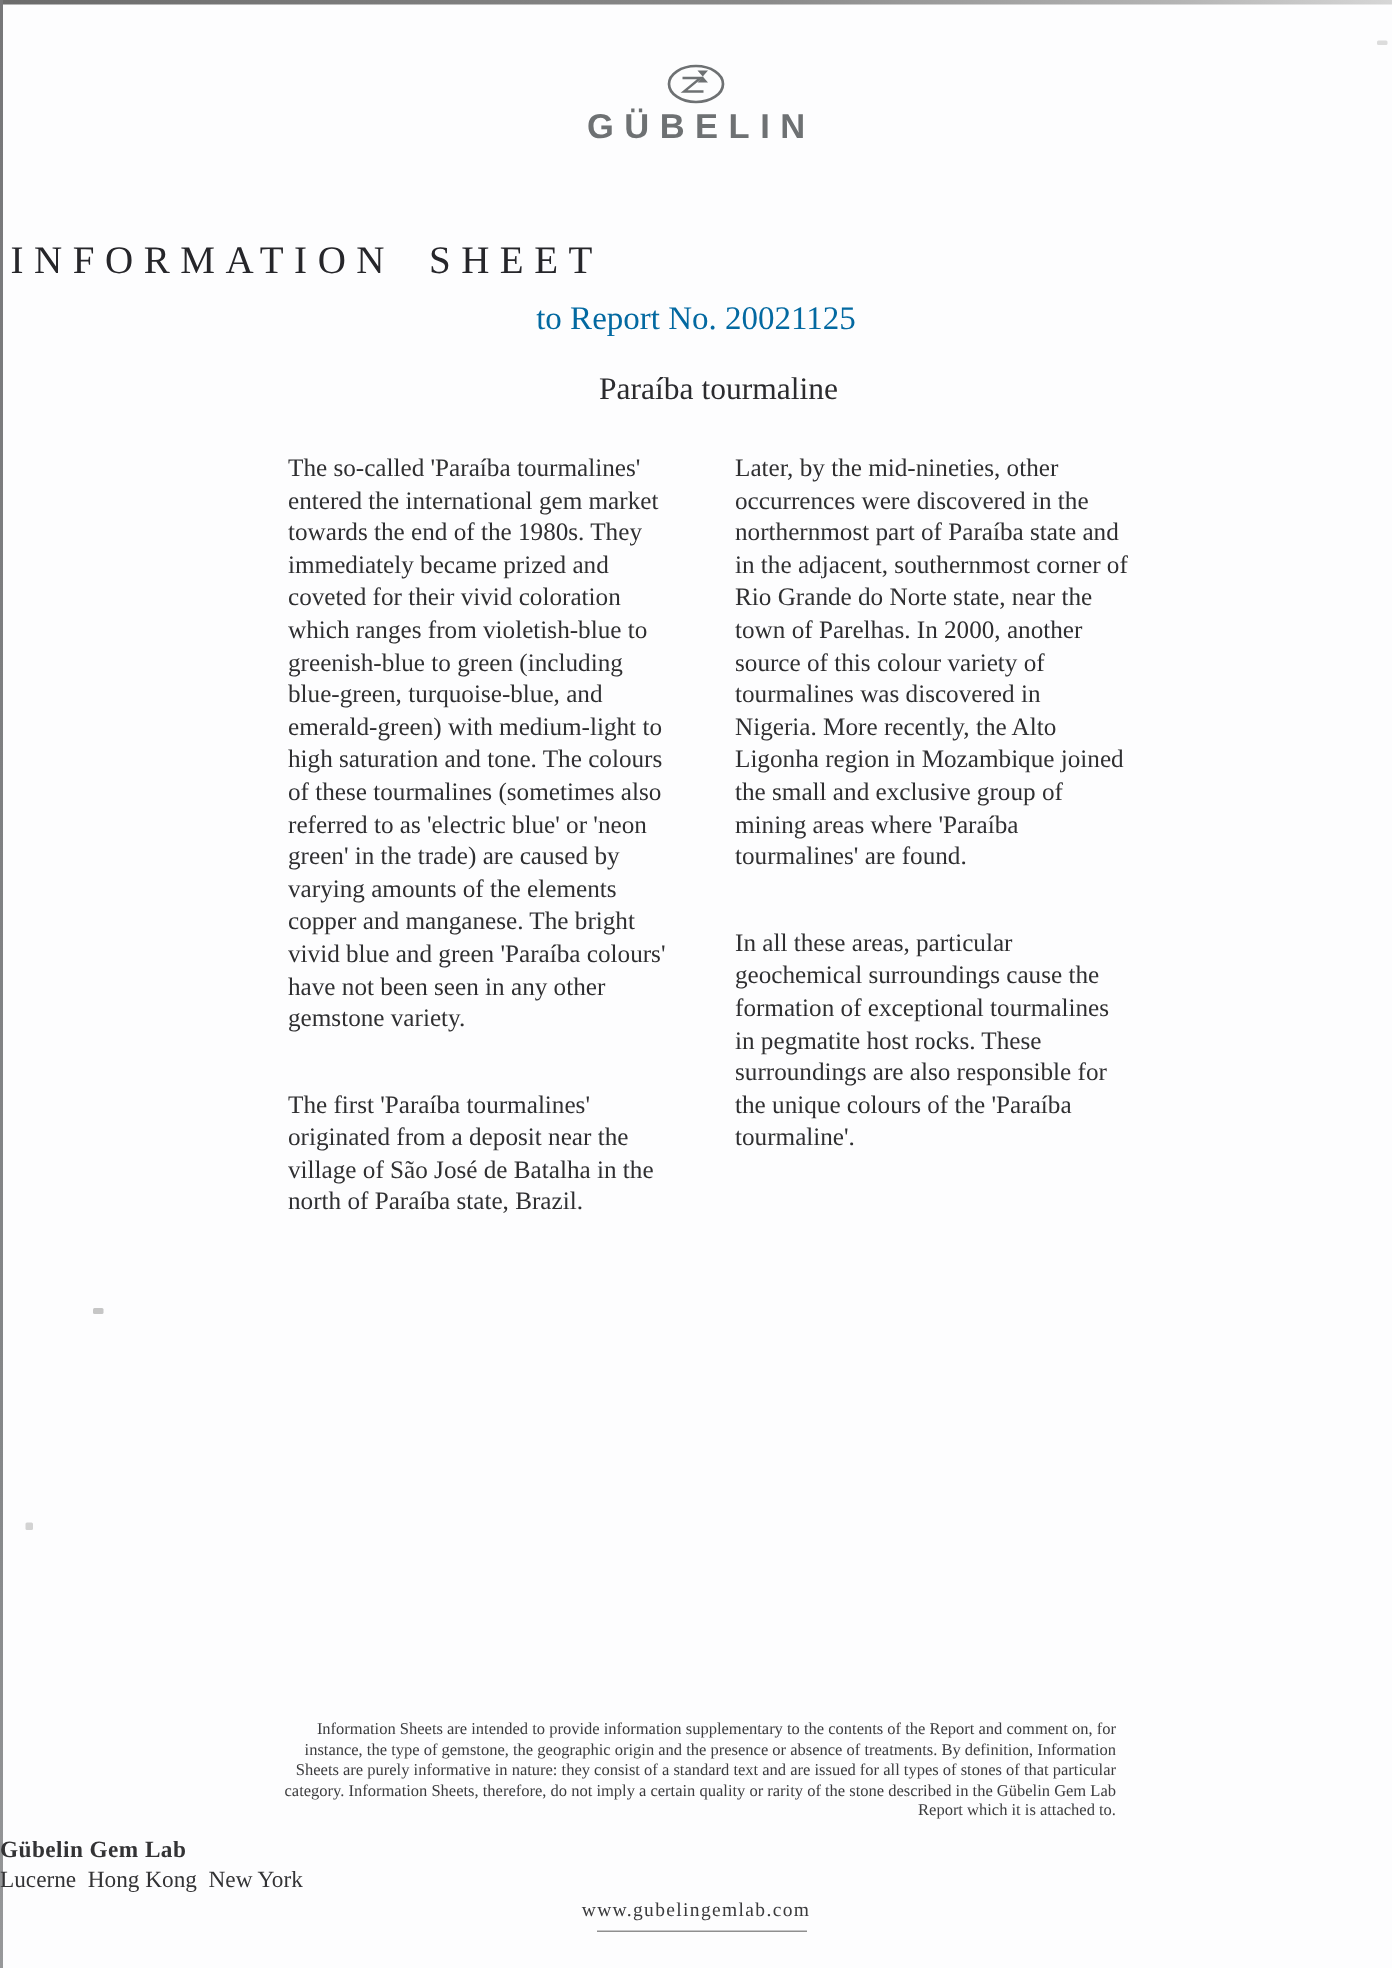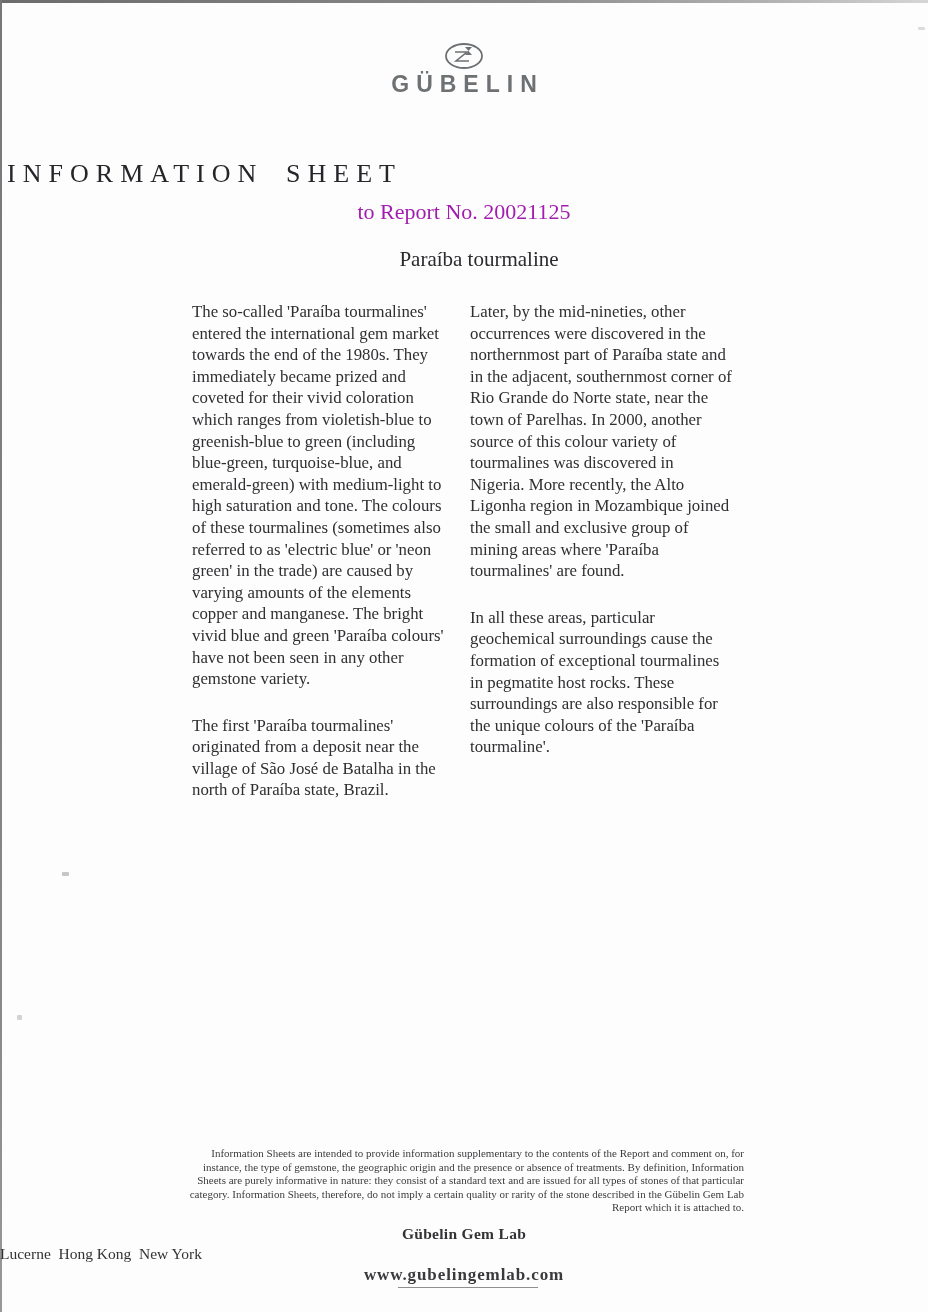--- a/index.html
+++ b/index.html
@@ -41,61 +41,60 @@
 
   
   .title {
     position: absolute; top: 159px; left: 0; width: 100%;
     text-align: left; font-size: 26px; font-weight: 400;
     letter-spacing: 0.27em; word-spacing: 0.35em; text-indent: 0.27em;
     color: #26262a;
   }
   .report-line {
     position: absolute; top: 199px; left: 0; width: 100%;
-    text-align: center; font-size: 22px; color: #a21caf;
+    text-align: center; font-size: 22px; color: #0369a1;
   }
   .subject {
     position: absolute; top: 247px; left: 0; width: 100%;
     text-align: center; font-size: 21px; color: #2b2b2e; margin-left: 15px;
   }
 
   
   .columns {
     position: absolute; top: 301px; left: 192px;
-    display: flex; gap: 21px;
+    display: flex; gap: 41px;
   }
   .col { font-size: 16.8px; line-height: 21.6px; color: #2f2f31; }
   .col-left  { width: 257px; }
   .col-right { width: 262px; }
   .col p { margin: 0; }
-  .col p + p { margin-top: 25px; }
+  .col p + p { margin-top: 36px; }
 
   
   .disclaimer {
     position: absolute; top: 1147px; left: 184px; width: 560px;
     text-align: right; font-size: 11px; line-height: 13.6px;
     color: #3c3c3e;
   }
 
   
   .lab-name {
     position: absolute; top: 1225px; left: 0; width: 100%;
-    text-align: center; font-size: 15.5px; font-weight: 700;
+    font-size: 15.5px; font-weight: 700;
     letter-spacing: 0.3px; color: #333335;
   }
   .locations {
     position: absolute; top: 1245px; left: 0; width: 100%;
     text-align: left; font-size: 15.5px; color: #333335;
     white-space: pre-wrap;
   }
   .website {
     position: absolute; top: 1265px; left: 0; width: 100%;
-    text-align: center; font-size: 17px; letter-spacing: 0.9px;
+    text-align: center; font-size: 13px; letter-spacing: 0.9px;
     color: #3a3a3c;
-    font-weight: bold;
   }
   .footer-rule {
     position: absolute; top: 1287px; left: 398px;
     width: 140px; height: 1px; background: #8f8f8f;
   }
 </style>
 </head>
 <body>
 
 <div class="page">

